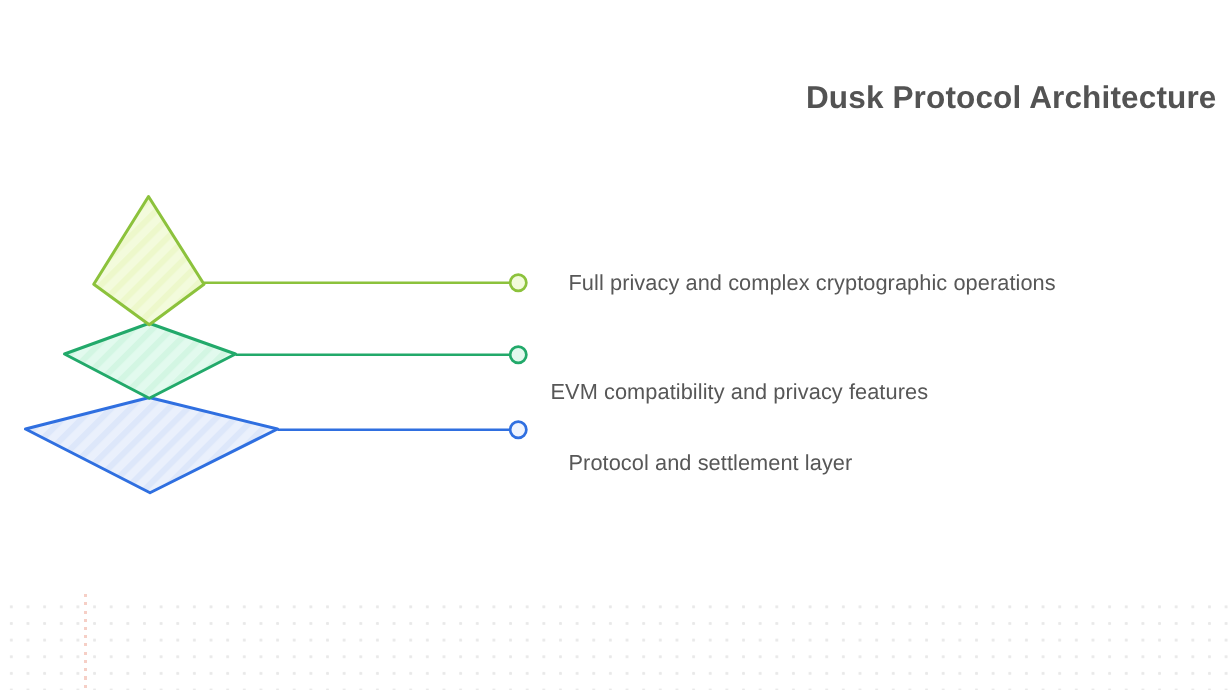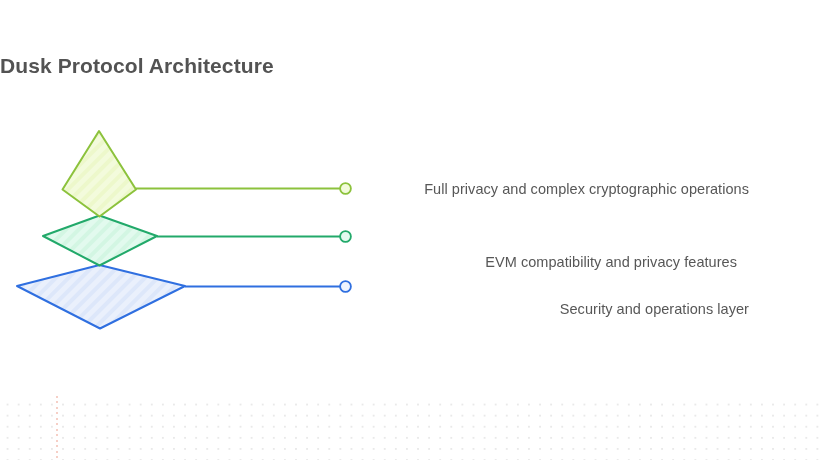--- a/index.html
+++ b/index.html
@@ -40,21 +40,21 @@
         #f6cfc6 0px, #f6cfc6 2px, transparent 2px, transparent 5.5px);
     pointer-events: none;
   }
 
   
   #title {
     position: absolute;
     left: 0;
     top: 54px;
     width: 811px;
-    text-align: left;
+    text-align: right;
     font-size: 21px;
     font-weight: bold;
     color: #535353;
     letter-spacing: 0.1px;
   }
 
   
   #diagram {
     position: absolute;
     left: 0;
@@ -63,21 +63,20 @@
     height: 460px;
   }
 
   
   .callout-label {
     position: absolute;
     color: #575757;
     font-size: 14.5px;
     line-height: 21px;
     letter-spacing: 0.05px;
-    text-align: right;
   }
   #label-0 { left: 379px; top: 179px; width: 370px; }
   #label-1 { left: 367px; top: 252px; width: 370px; }
   #label-2 { left: 379px; top: 299px; width: 370px; }
 </style>
 </head>
 <body>
 
 <div id="dot-grid"></div>
 <div id="dot-grid-accent"></div>
@@ -113,13 +112,13 @@
   <circle cx="345.5" cy="236.5" r="5.4" fill="#e2f9ee" stroke="#22a96a" stroke-width="1.8"></circle>
 
   <line x1="185" y1="286.5" x2="340" y2="286.5" stroke="#2f6fe0" stroke-width="1.8"></line>
   <circle cx="345.5" cy="286.5" r="5.4" fill="#eff4fe" stroke="#2f6fe0" stroke-width="1.8"></circle>
 </svg>
 
 <div class="callout-label" id="label-0">Full privacy and complex cryptographic operations</div>
 
 <div class="callout-label" id="label-1">EVM compatibility and privacy features</div>
 
-<div class="callout-label" id="label-2">Security and operations layer</div>
+<div class="callout-label" id="label-2">Protocol and settlement layer</div>
 
 </body></html>

